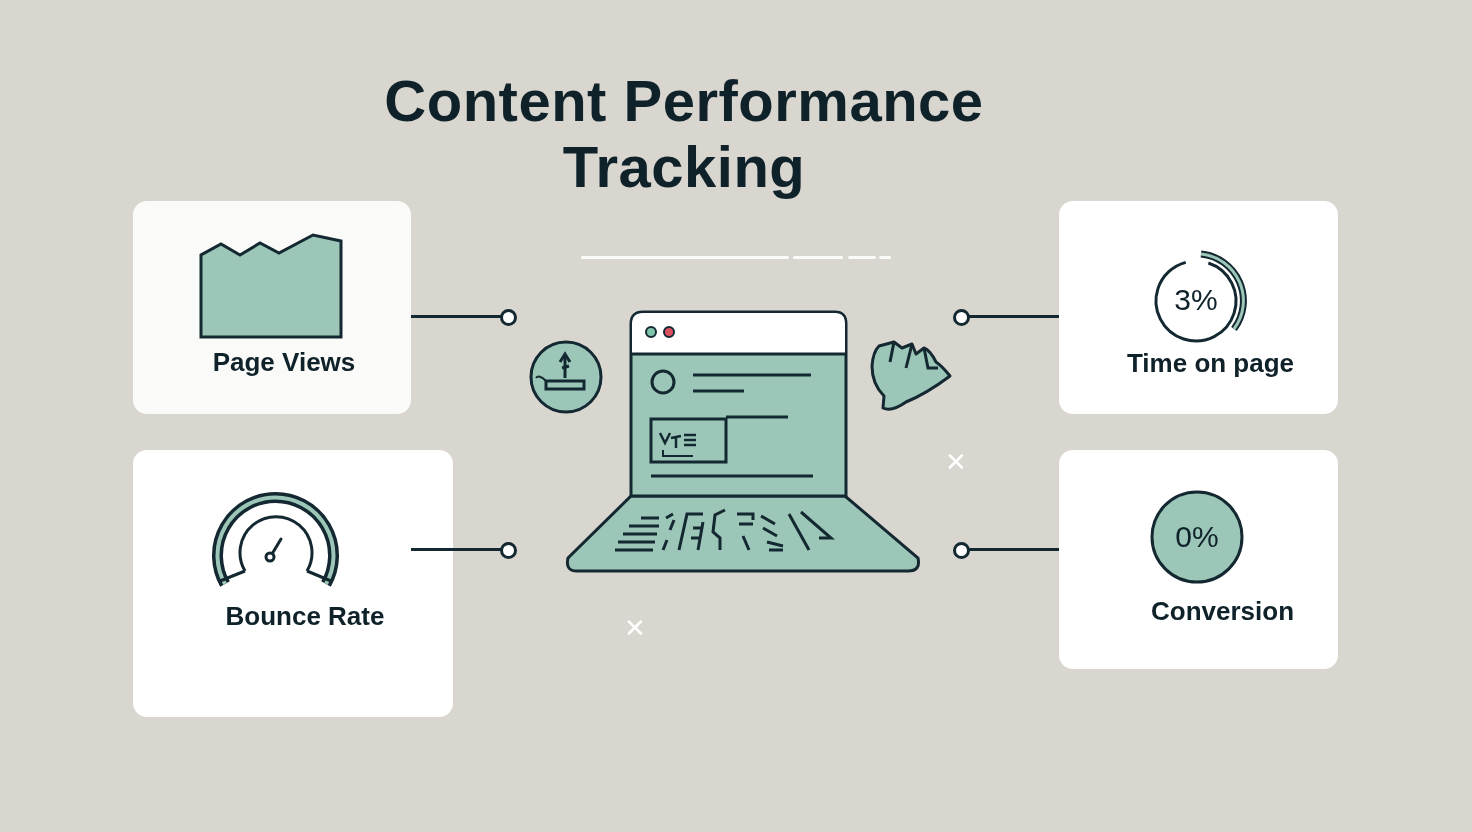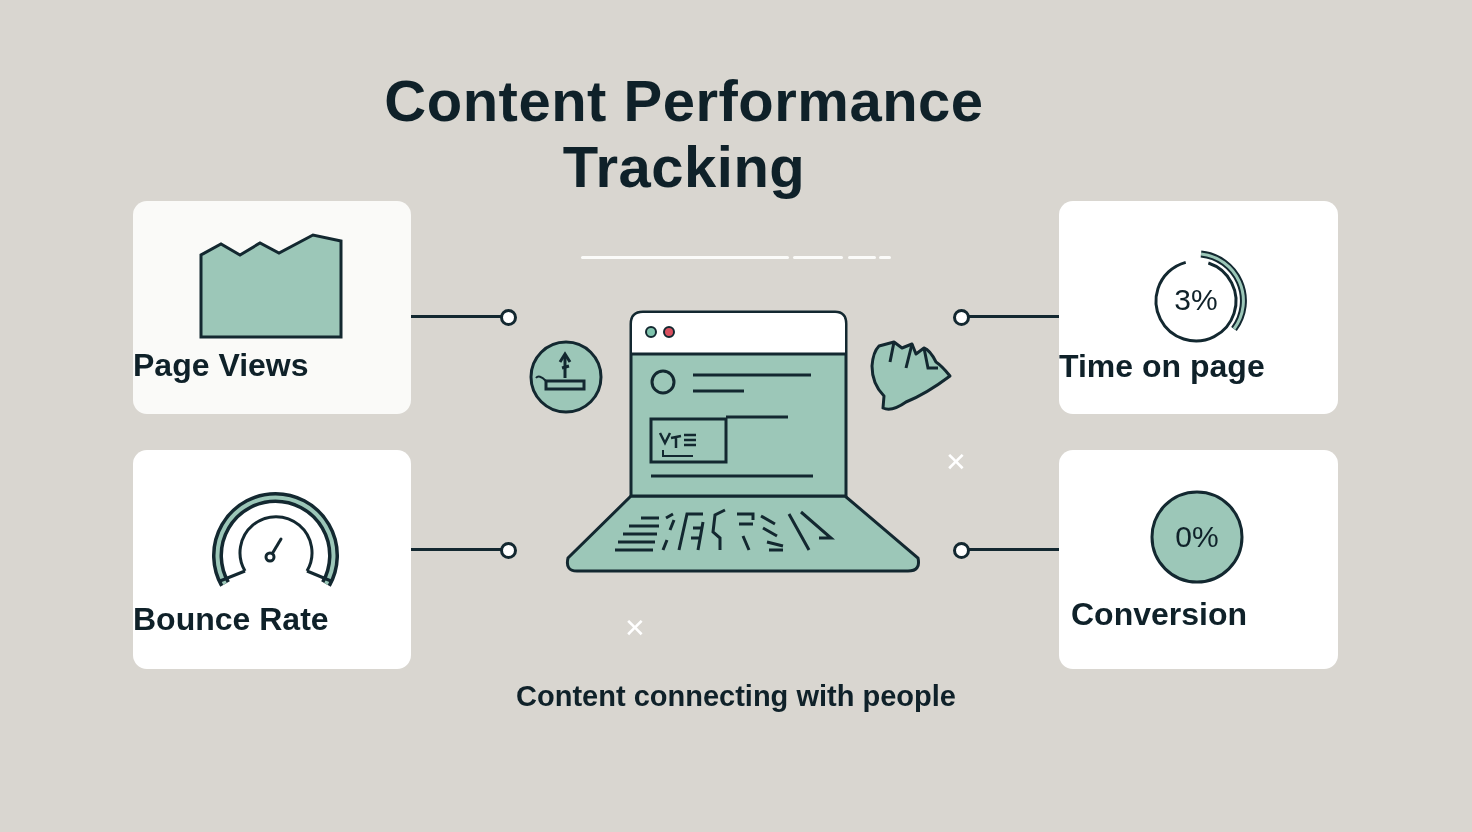--- a/index.html
+++ b/index.html
@@ -12,26 +12,26 @@
     .title {
       position:absolute; left:0; top:68px; width:1368px; text-align:center;
       font-size:58px; font-weight:bold; line-height:66px; letter-spacing:0.5px;
       color:#0f2129;
     }
     .divider { position:absolute; top:256px; height:3px; background:#fbfbf9; border-radius:2px; }
     .card {
       position:absolute; background:#ffffff; border-radius:14px;
     }
     .card.pv { left:133px; top:201px; width:278px; height:213px; background:#fafaf8; }
-    .card.br { left:133px; top:450px; width:278px; height:219px; }
+    .card.br { left:133px; top:450px; width:278px; height:267px;padding-left:42px; }
     .card.tp { left:1059px; top:201px; width:279px; height:213px; }
     .card.cv { left:1059px; top:450px; width:279px; height:219px; }
     .card-label {
-      position:absolute; left:0; width:100%; 
-      font-size:32px; font-weight:bold; color:#0f2129;
+      position:absolute; left:12px; width:100%; text-align:center;
+      font-size:26px; font-weight:bold; color:#0f2129;
     }
     .connector { position:absolute; height:3px; background:#132830; }
     .dot {
       position:absolute; width:11px; height:11px; border-radius:50%;
       background:#ffffff; border:3px solid #132830;
     }
     .xmark { position:absolute; color:#ffffff; font-size:26px; font-weight:bold; line-height:26px; }
     .subtitle {
       position:absolute; left:0; top:678px; width:1472px; text-align:center;
       font-size:29px; font-weight:bold; line-height:37px; color:#0f2129;
@@ -154,14 +154,13 @@
 
 <svg style="left:866px; top:338px;" width="90" height="76">
   <path d="M13,8 Q7,14 6,28 Q6,46 18,58 L17,70 Q26,74 40,64 Q60,56 84,38 Q76,28 70,24 Q64,12 58,10 L50,16 L46,6 L36,10 L28,4 Z" fill="#9cc7b8" stroke="#132830" stroke-width="3" stroke-linejoin="round"></path>
   <path d="M28,4 L24,24 M46,6 L40,30 M58,10 L62,30 L72,30" fill="none" stroke="#132830" stroke-width="3"></path>
 </svg>
 
 <div class="xmark" style="left:945px; top:449px;">✕</div>
 <div class="xmark" style="left:624px; top:615px;">✕</div>
 
 <div class="subtitle">
-  <div>Content connecting with people</div>
 </div>
 
 </body></html>

